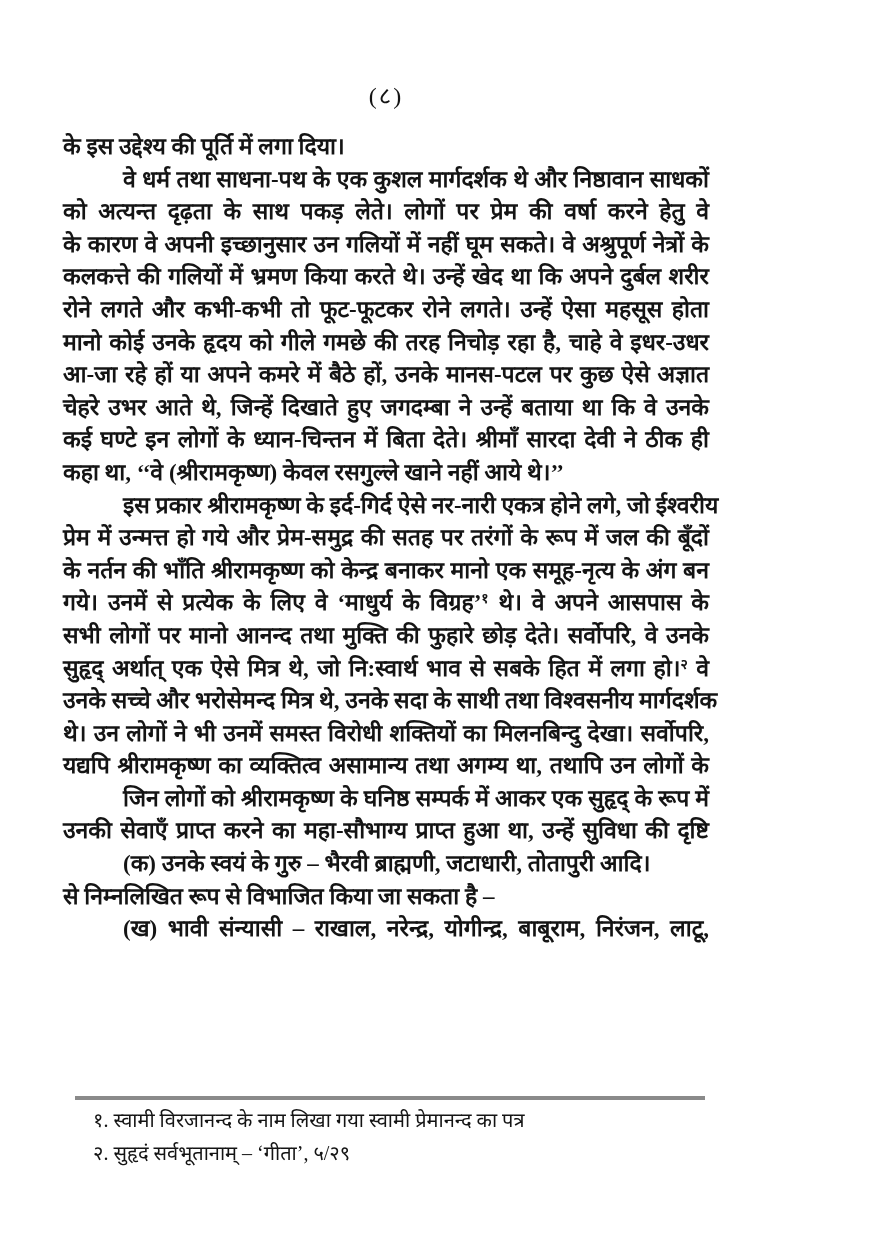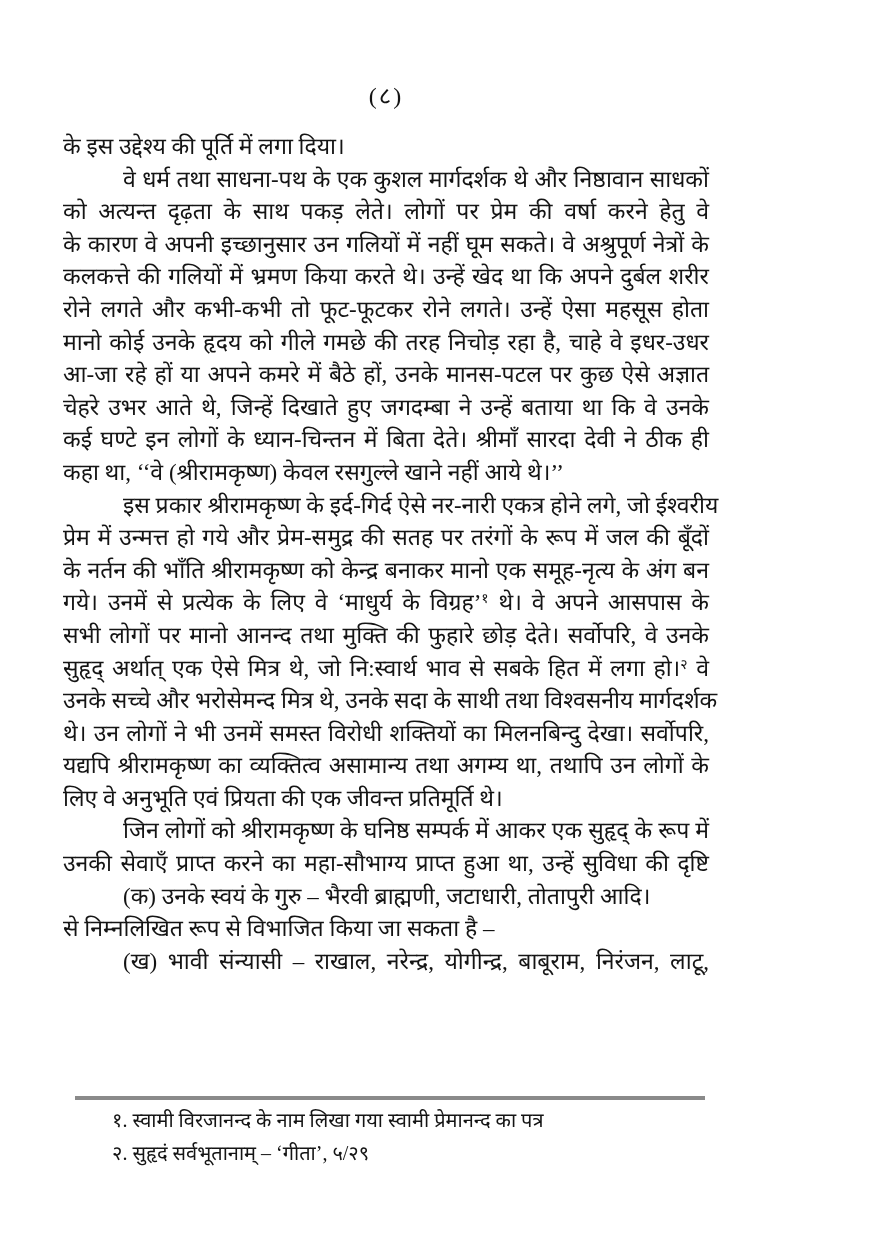--- a/index.html
+++ b/index.html
@@ -24,20 +24,21 @@
     text-align: center;
     font-size: 24px;
     line-height: 28px;
     letter-spacing: 2px;
   }
   .body-text {
     position: absolute;
     top: 131px;
     left: 63px;
     width: 646px;
+    font-weight: bold;
   }
   .line {
     font-size: 23px;
     line-height: 32.6px;
     height: 32.6px;
     white-space: nowrap;
     text-align: justify;
     text-align-last: justify;
     overflow: visible;
   }
@@ -56,21 +57,21 @@
     position: absolute;
     top: 1096px;
     left: 75px;
     width: 630px;
     height: 4px;
     background: #8a8a8a;
   }
   .footnotes {
     position: absolute;
     top: 1104px;
-    left: 112px;
+    left: 93px;
     width: 614px;
   }
   .footnote {
     font-size: 20px;
     line-height: 32.5px;
     text-align: left;
     white-space: nowrap;
   }
 </style>
 </head>
@@ -92,21 +93,20 @@
       <div class="line end"><span>कहा था, ‘‘वे (श्रीरामकृष्ण) केवल रसगुल्ले खाने नहीं आये थे।’’</span></div>
       <div class="line indent"><span>इस प्रकार श्रीरामकृष्ण के इर्द-गिर्द ऐसे नर-नारी एकत्र होने लगे, जो ईश्वरीय</span></div>
       <div class="line"><span>प्रेम में उन्मत्त हो गये और प्रेम-समुद्र की सतह पर तरंगों के रूप में जल की बूँदों</span></div>
       <div class="line"><span>के नर्तन की भाँति श्रीरामकृष्ण को केन्द्र बनाकर मानो एक समूह-नृत्य के अंग बन</span></div>
       <div class="line"><span>गये। उनमें से प्रत्येक के लिए वे ‘माधुर्य के विग्रह’</span><sup>१</sup><span> थे। वे अपने आसपास के</span></div>
       <div class="line"><span>सभी लोगों पर मानो आनन्द तथा मुक्ति की फुहारे छोड़ देते। सर्वोपरि, वे उनके</span></div>
       <div class="line"><span>सुहृद् अर्थात् एक ऐसे मित्र थे, जो नि:स्वार्थ भाव से सबके हित में लगा हो।</span><sup>२</sup><span> वे</span></div>
       <div class="line"><span>उनके सच्चे और भरोसेमन्द मित्र थे, उनके सदा के साथी तथा विश्वसनीय मार्गदर्शक</span></div>
       <div class="line"><span>थे। उन लोगों ने भी उनमें समस्त विरोधी शक्तियों का मिलनबिन्दु देखा। सर्वोपरि,</span></div>
       <div class="line"><span>यद्यपि श्रीरामकृष्ण का व्यक्तित्व असामान्य तथा अगम्य था, तथापि उन लोगों के</span></div>
-      <div class="line end"><span>लिए वे अनुभूति एवं प्रियता की एक जीवन्त प्रतिमूर्ति थे।</span></div>
       <div class="line indent"><span>जिन लोगों को श्रीरामकृष्ण के घनिष्ठ सम्पर्क में आकर एक सुहृद् के रूप में</span></div>
       <div class="line"><span>उनकी सेवाएँ प्राप्त करने का महा-सौभाग्य प्राप्त हुआ था, उन्हें सुविधा की दृष्टि</span></div>
       <div class="line indent end"><span>(क) उनके स्वयं के गुरु – भैरवी ब्राह्मणी, जटाधारी, तोतापुरी आदि।</span></div>
       <div class="line end"><span>से निम्नलिखित रूप से विभाजित किया जा सकता है –</span></div>
       <div class="line indent"><span>(ख) भावी संन्यासी – राखाल, नरेन्द्र, योगीन्द्र, बाबूराम, निरंजन, लाटू,</span></div>
     </div>
   <div class="footnote-rule"></div>
   <div class="footnotes">
       <div class="footnote">१. स्वामी विरजानन्द के नाम लिखा गया स्वामी प्रेमानन्द का पत्र</div>
       <div class="footnote">२. सुहृदं सर्वभूतानाम् – ‘गीता’, ५/२९</div>

